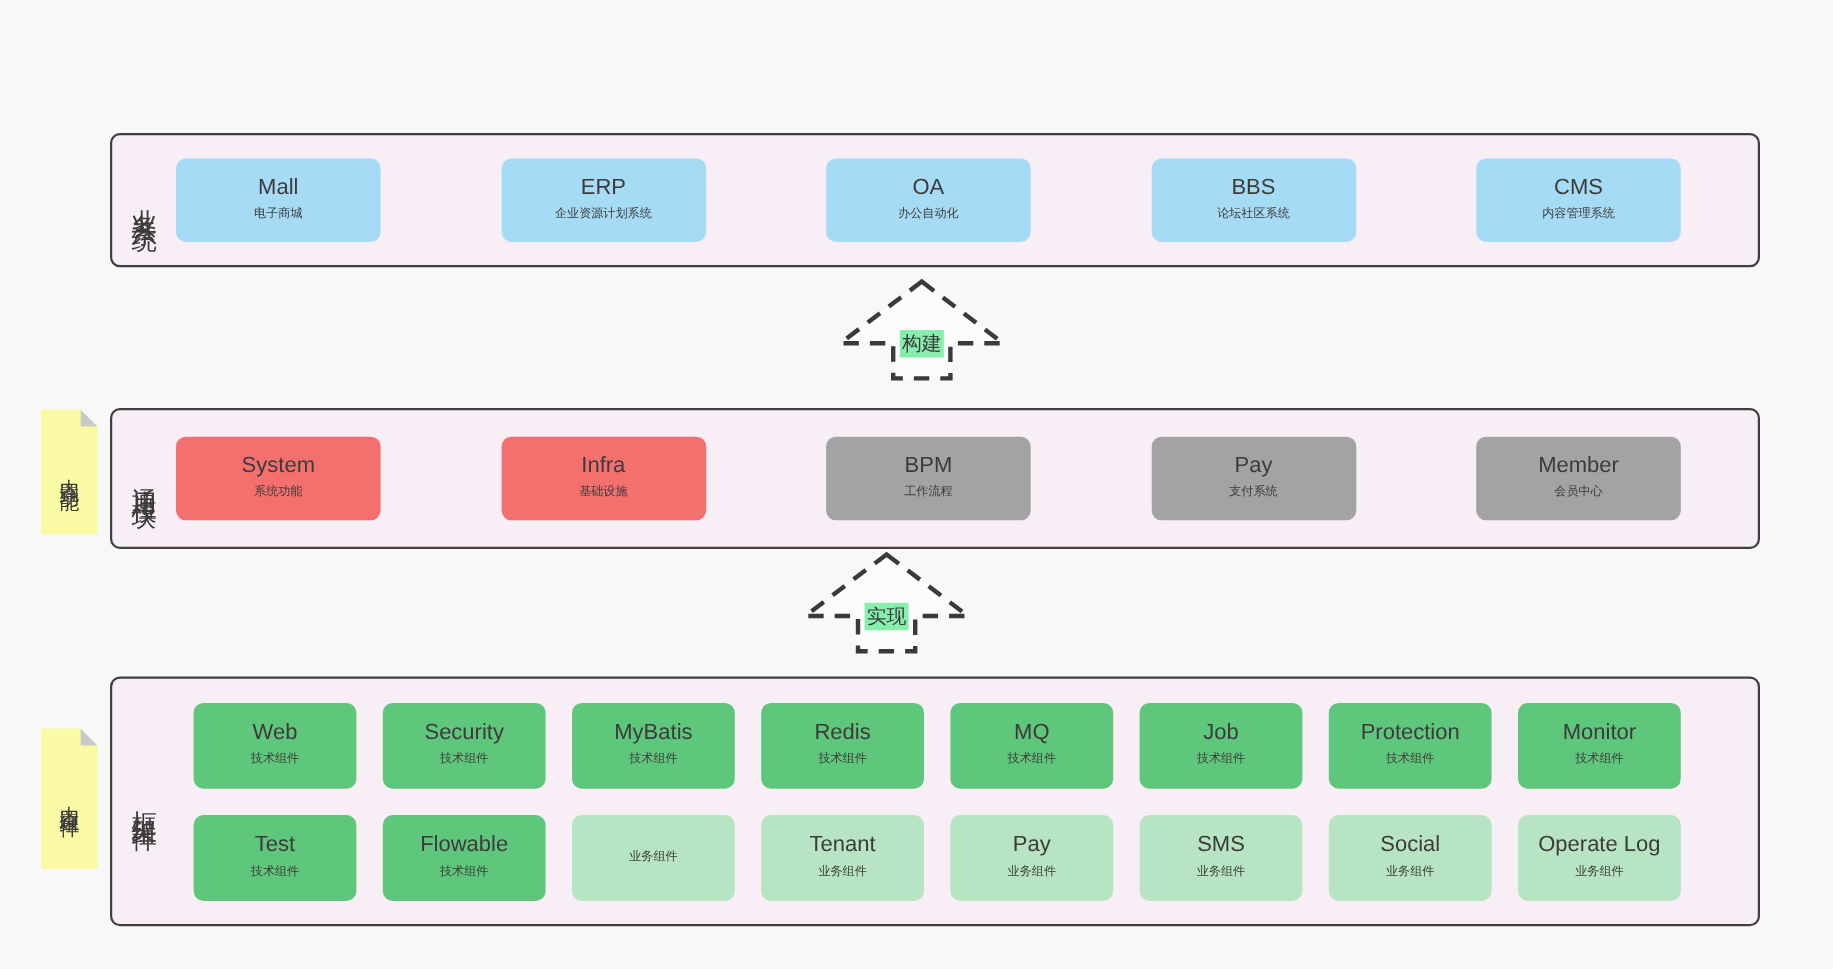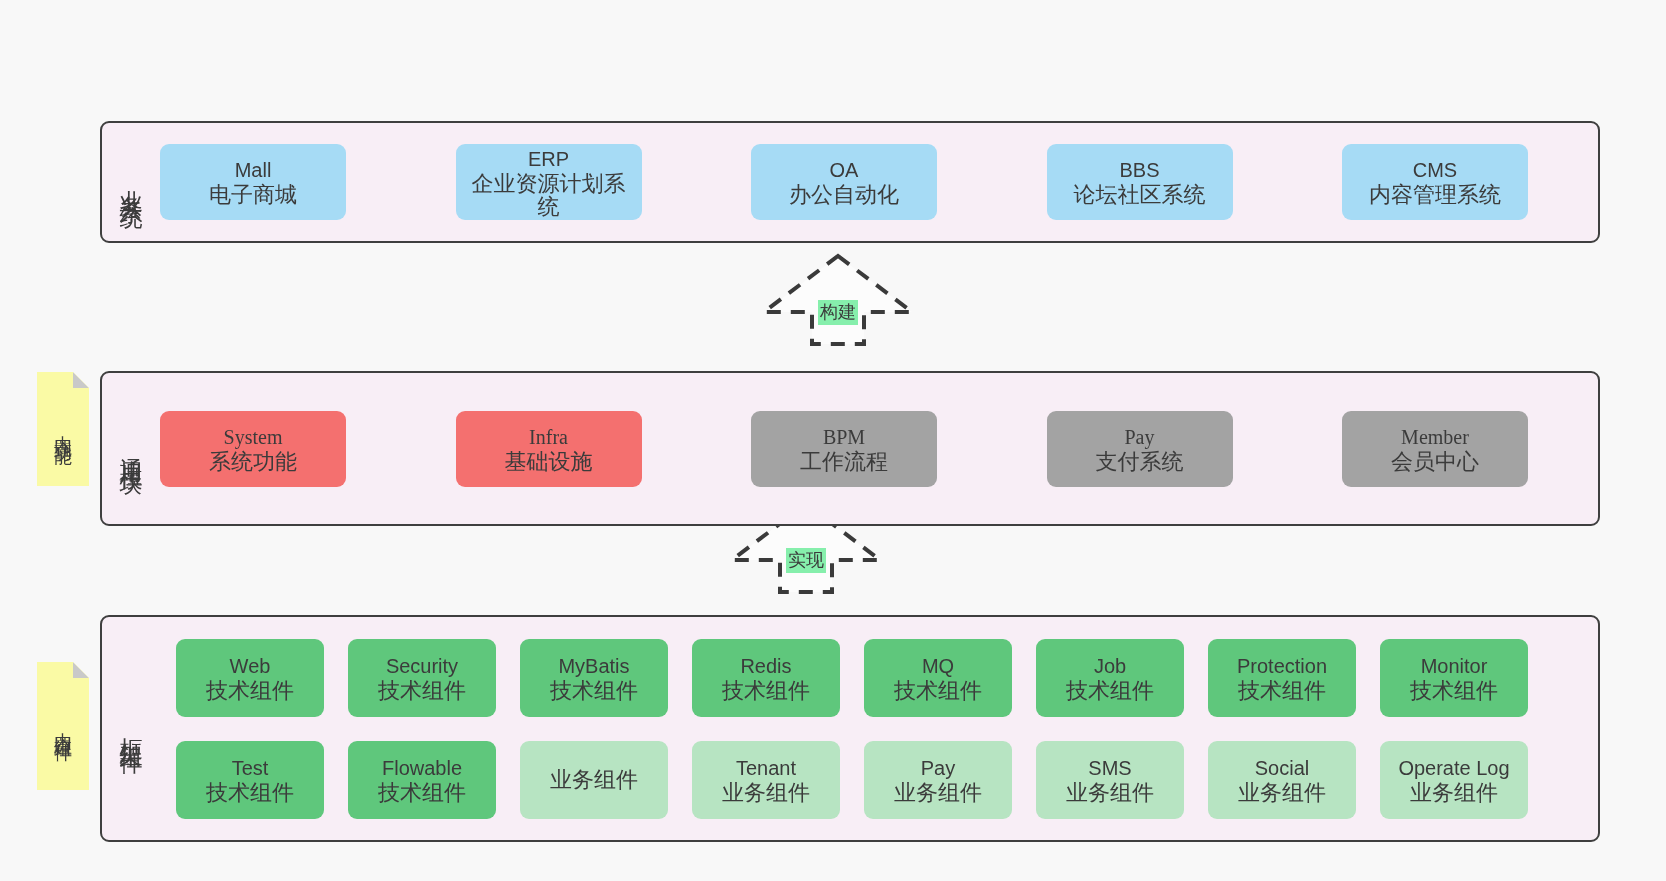--- a/index.html
+++ b/index.html
@@ -8,36 +8,36 @@
     background:#f8f8f8;
     font-family:"Liberation Sans","DejaVu Sans",sans-serif;
     color:#3b3b3b;
   }
   .section{
     position:absolute;left:100px;width:1500px;box-sizing:border-box;
     background:#f8eef6;border:2px solid #3f3f3f;border-radius:9px;
     display:flex;z-index:2;
   }
   #section-business{top:121px;height:122px;}
-  #section-modules{top:371px;height:155px;font-family:Liberation Serif, serif;}
+  #section-modules{top:371px;height:128px;}
   #section-components{top:615px;height:227px;}
   .v-label{
     width:58px;flex:0 0 58px;display:flex;align-items:center;justify-content:center;
     font-size:23px;
   }
   .v-text{writing-mode:vertical-rl;text-orientation:upright;letter-spacing:5px;line-height:1;}
   .content{flex:1;display:flex;align-items:center;justify-content:space-between;padding-right:70px;}
   .grid{flex:1;display:flex;flex-direction:column;justify-content:center;gap:24px;padding-right:70px;}
   .grid .g-row{display:flex;justify-content:space-between;margin-left:16px;}
   .box{
     border-radius:9px;display:flex;flex-direction:column;align-items:center;justify-content:center;
     text-align:center;box-sizing:border-box;padding:2px 8px;
   }
   .box .en{font-size:20px;line-height:25px;}
-  .box .cn{font-size:22px;line-height:23px;}
+  .box .cn{font-size:11px;line-height:23px;}
   .box.size-l{width:186px;height:76px;}
   .box.size-s{width:148px;height:78px;}
   .blue{background:#a6dbf5;}
   .red{background:#f4706f;}
   .pink{background:#a3a3a3;}
   .green{background:#5fc77c;}
   .light-green{background:#b7e4c2;}
   .note{
     position:absolute;left:37px;width:52px;z-index:1;background:#fafaa5;
     clip-path:polygon(0 0,calc(100% - 16px) 0,100% 16px,100% 100%,0 100%);

